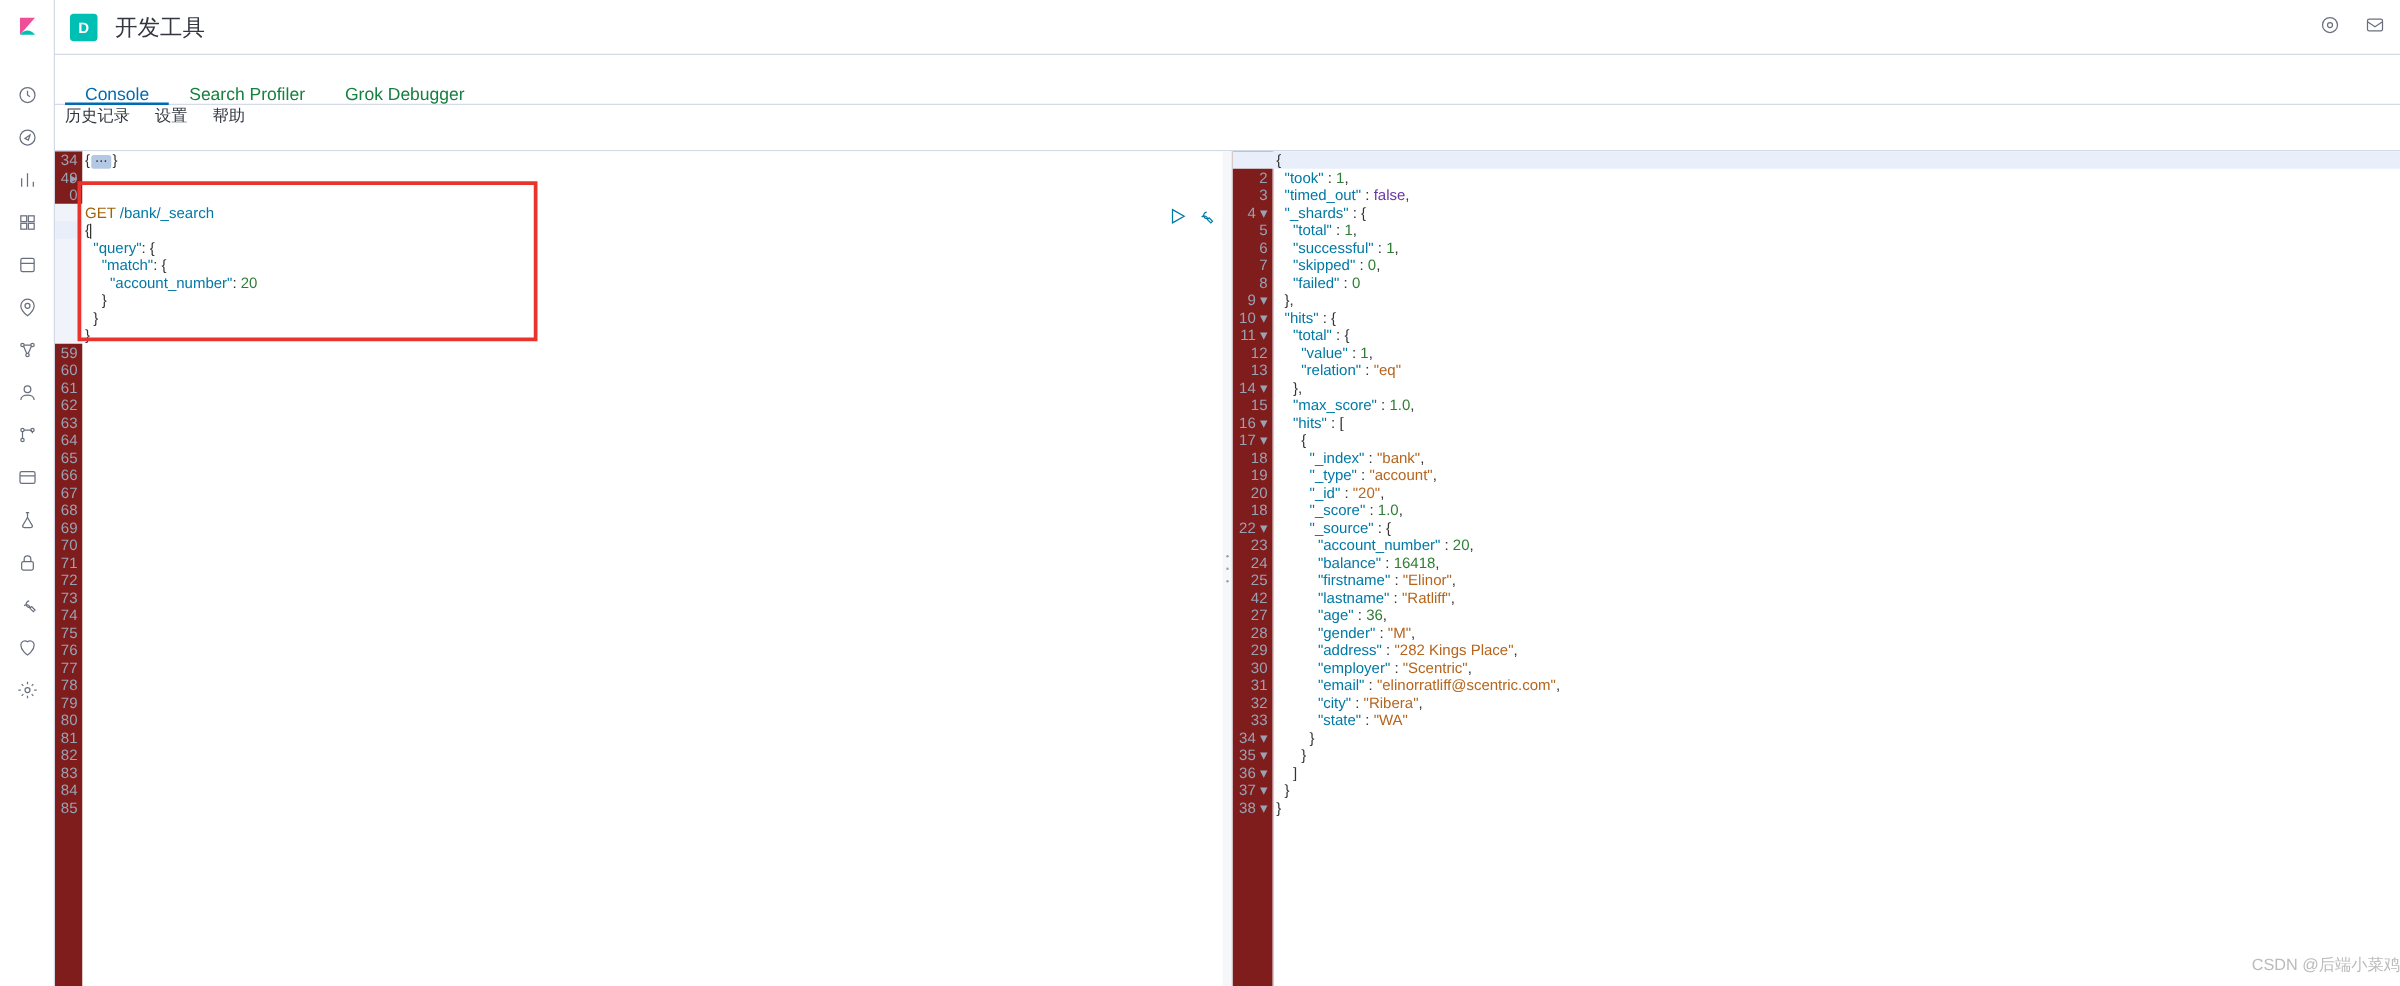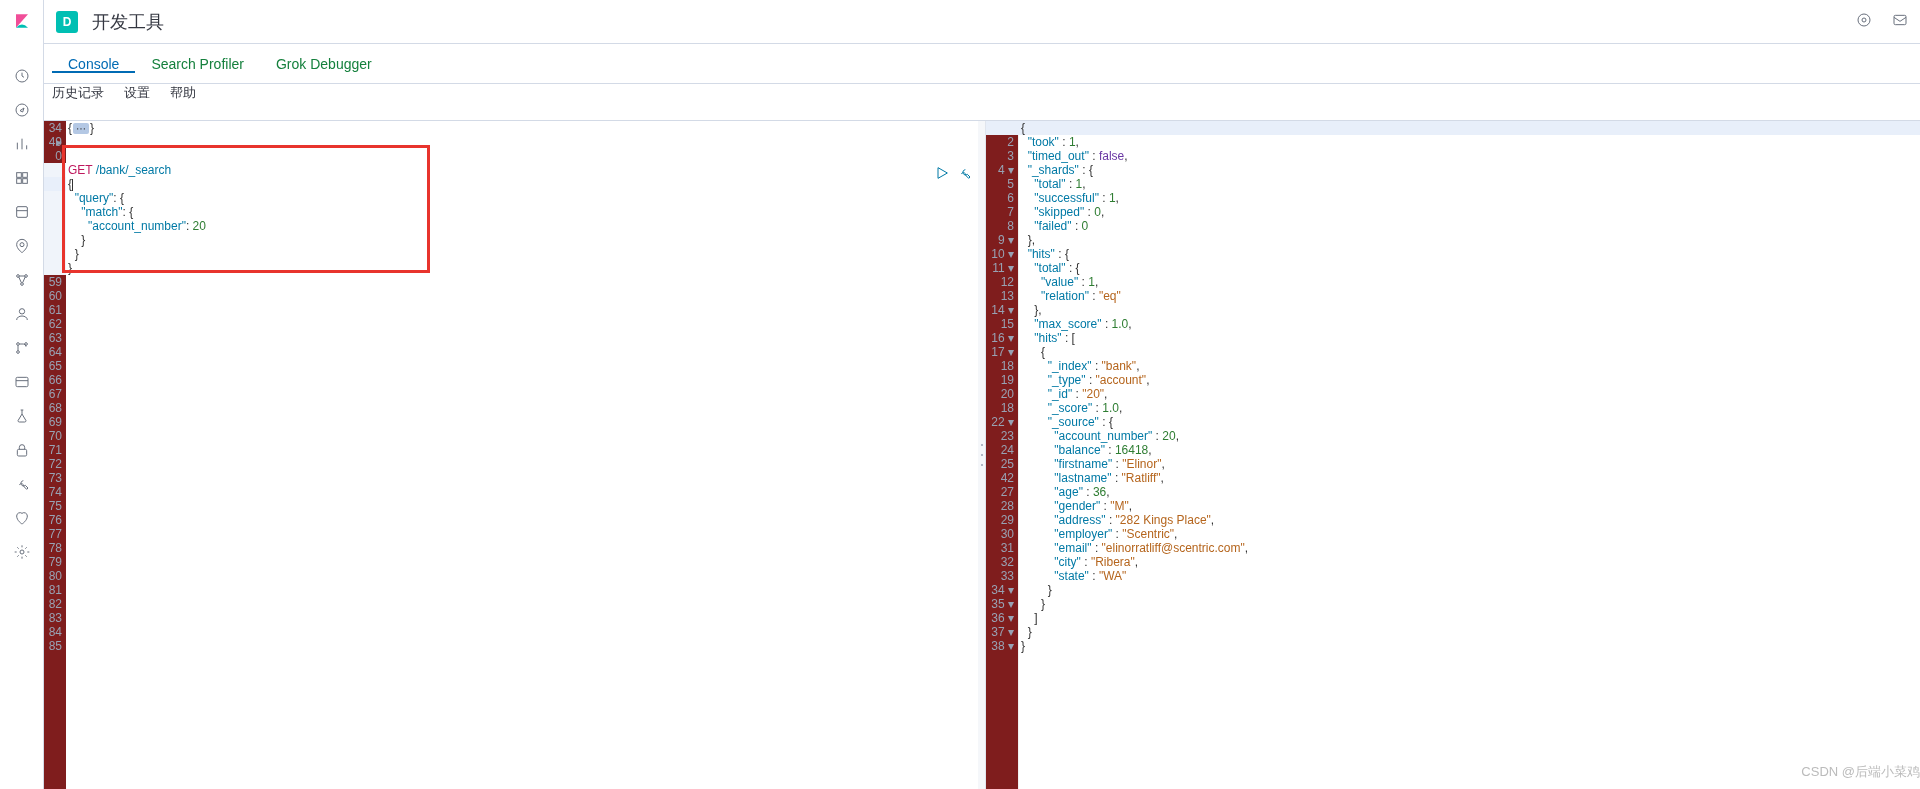--- a/index.html
+++ b/index.html
@@ -7,42 +7,42 @@
 .app{display:flex;height:789px;width:1920px}
 .left-rail{width:44px;border-right:1px solid #d3dae6;display:flex;flex-direction:column;align-items:center;padding-top:12px;gap:19px}
 .left-rail .icon{width:18px;height:18px;color:#69707d;cursor:pointer;display:flex;align-items:center;justify-content:center}
 .logo{width:20px;height:20px}
 .main{flex:1;display:flex;flex-direction:column}
 .top-bar{height:44px;border-bottom:1px solid #d3dae6;display:flex;align-items:center;padding:0 12px;gap:14px}
 .workspace-badge{width:22px;height:22px;background:#00bfb3;color:#fff;border-radius:3px;display:flex;align-items:center;justify-content:center;font-size:12px;font-weight:600}
 .top-title{font-size:18px;color:#343741}
 .top-actions{margin-left:auto;display:flex;gap:20px}
 .top-actions .icon{color:#69707d;cursor:pointer}
-.tabs{height:40px;border-bottom:1px solid #d3dae6;display:flex;align-items:center;padding-left:8px}
+.tabs{height:40px;border-bottom:1px solid #d3dae6;display:flex;align-items:flex-end;padding-left:8px}
 .tab{padding:0 16px;display:flex;align-items:center;font-size:14px;color:#15803d;cursor:pointer;position:relative}
 .tab.active{color:#006bb4}
 .tab.active::after{content:"";position:absolute;bottom:-1px;left:0;right:0;height:2px;background:#006bb4}
 .sub-bar{height:36px;display:flex;align-items:flex-start;padding-left:8px;gap:20px;font-size:13px;color:#343741}
 .sub-bar span{cursor:pointer}
 .editors{flex:1;display:flex;position:relative;border-top:1px solid #d3dae6}
 .editor{flex:1;display:flex;position:relative;font-family:Menlo,Consolas,monospace;font-size:12px;overflow:hidden}
 .gutter{width:22px;background:#7f1d1d;text-align:right;color:#98a2b3;padding-right:4px;line-height:14px;user-select:none;padding-top:0}
 .gutter-wide{width:33px}
 .gutter .ln{height:14px}
 .gutter .fold{color:#98a2b3}
 .code{flex:1;position:relative;line-height:14px;white-space:pre}
 .left-editor{border-right:7px solid #f5f7fa}
 .left-editor .code{background:#fff}
 .right-editor{border-left:1px solid #e0e5ee}
 .right-editor .gutter{border-right:1px solid #f0f0f0}
 .hl-row{position:absolute;left:0;right:0;height:14px;background:#e8effa}
 .hl-block{position:absolute;left:0;right:0;background:#f0f4fa}
 .red-box{position:absolute;border:3px solid #e8342d;pointer-events:none;z-index:3}
 .code-line{position:relative;height:14px;padding-left:2px}
-.tk-m{color:#be185d}
+.tk-m{color:#a16207}
 .tk-p{color:#0079a5}
 .tk-k{color:#0079a5}
 .tk-n{color:#2e7d32}
 .tk-s{color:#b5651d}
 .tk-b{color:#6936a3}
 .tk-pun{color:#333}
 .fold-badge{display:inline-block;background:#b4c8e4;color:#333;border-radius:2px;padding:0 3px;font-size:10px;line-height:11px;margin:0 1px}
 .run-btns{position:absolute;top:44px;right:6px;display:flex;gap:6px;z-index:4}
 .run-btns .ib{color:#0079a5;cursor:pointer}
 .splitter-handle{position:absolute;left:50%;top:50%;transform:translate(-50%,-50%);width:10px;height:30px;display:flex;flex-direction:column;justify-content:space-around;align-items:center;z-index:5}

